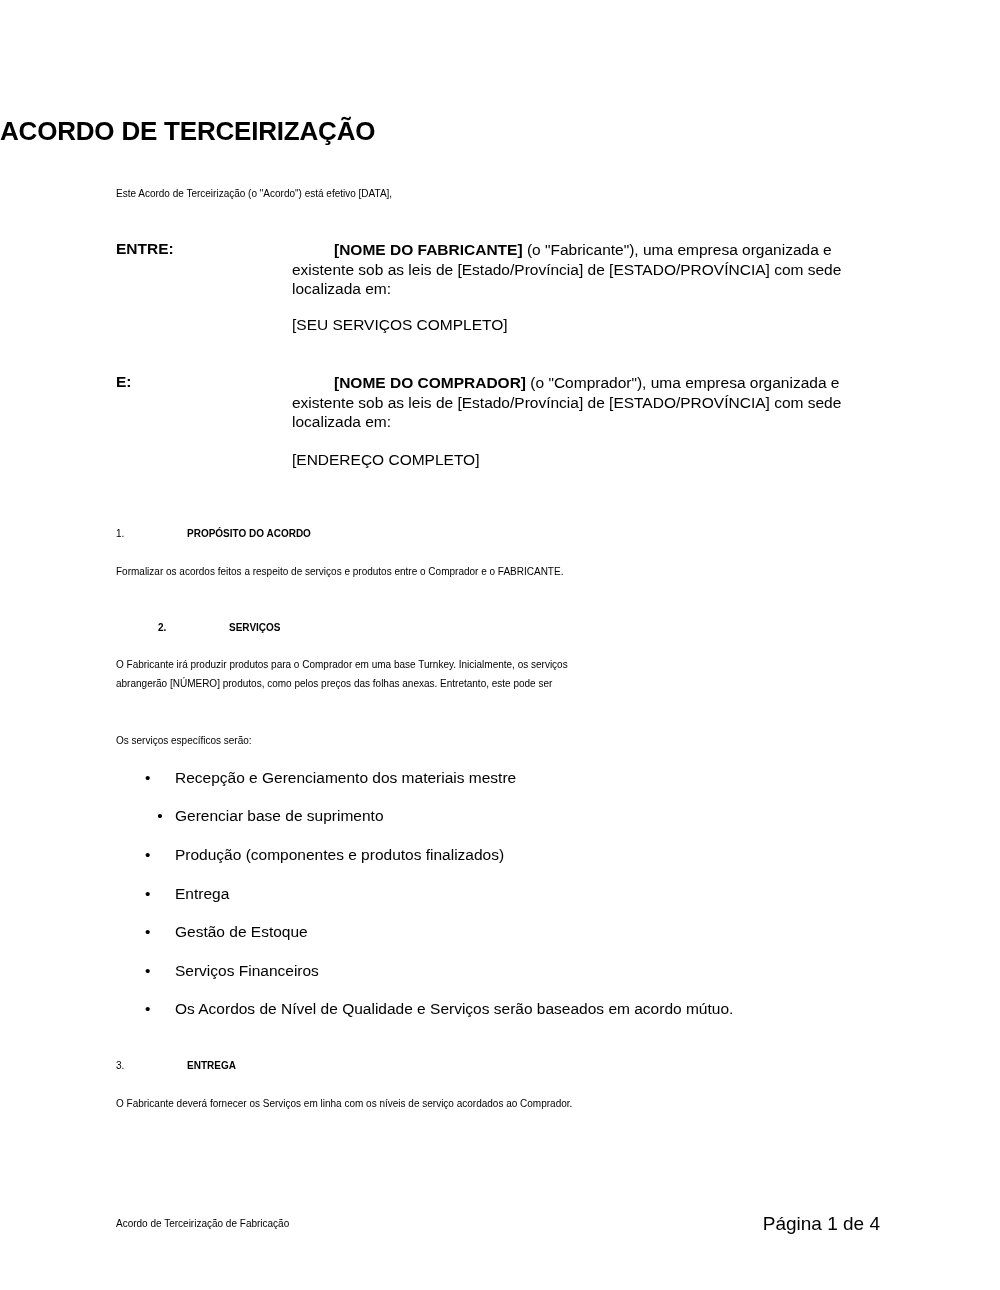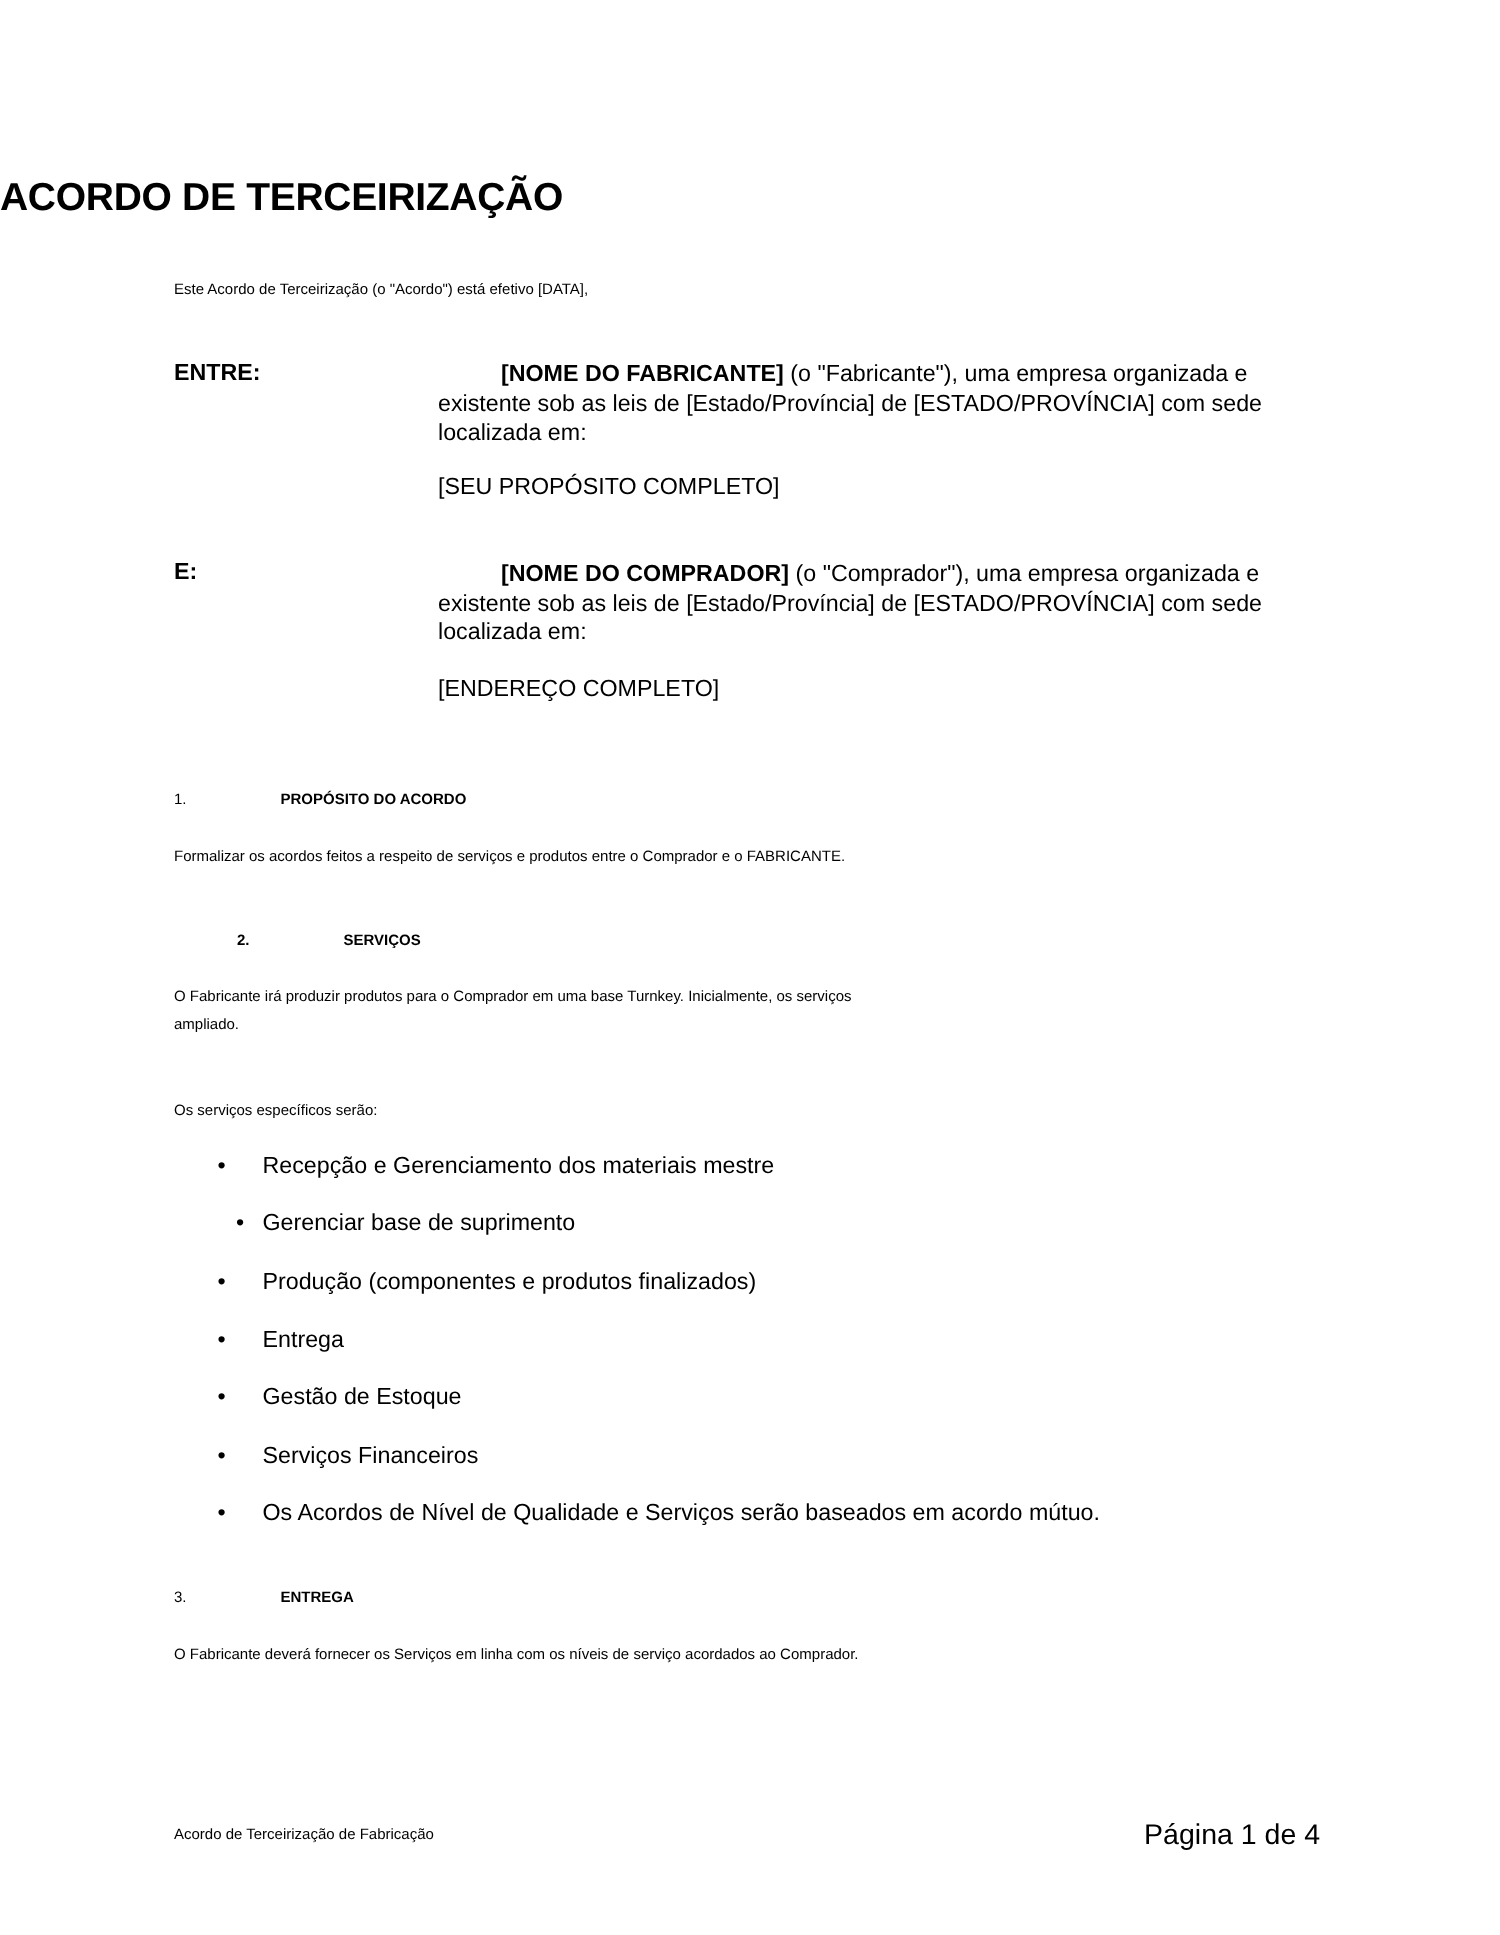--- a/index.html
+++ b/index.html
@@ -25,41 +25,41 @@
   <div class="abs title">ACORDO DE TERCEIRIZAÇÃO</div>
 
   <div class="abs p" style="top:184px;">Este Acordo de Terceirização (o "Acordo") está efetivo [DATA],</div>
 
   <div class="abs lbl" style="top:240px;">ENTRE:</div>
   <div class="abs col2" style="top:240px;">
     <div><span class="b">[NOME DO FABRICANTE]</span><span> (o "Fabricante"), uma empresa organizada e</span></div>
     <div>existente sob as leis de [Estado/Província] de [ESTADO/PROVÍNCIA] com sede</div>
     <div>localizada em:</div>
   </div>
-  <div class="abs col2" style="top:315px;">[SEU PROPÓSITO COMPLETO]</div>
+  <div class="abs col2" style="top:315px;">[SEU SERVIÇOS COMPLETO]</div>
 
   <div class="abs lbl" style="top:373px;">E:</div>
   <div class="abs col2" style="top:373px;">
     <div><span class="b">[NOME DO COMPRADOR]</span><span> (o "Comprador"), uma empresa organizada e</span></div>
     <div>existente sob as leis de [Estado/Província] de [ESTADO/PROVÍNCIA] com sede</div>
     <div>localizada em:</div>
   </div>
   <div class="abs col2" style="top:450px;">[ENDEREÇO COMPLETO]</div>
 
   <div class="abs p" style="top:524px;">
     <span class="num">1.</span><span class="b">PROPÓSITO DO ACORDO</span>
   </div>
   <div class="abs p" style="top:562px;">Formalizar os acordos feitos a respeito de serviços e produtos entre o Comprador e o FABRICANTE.</div>
 
   <div class="abs p" style="top:618px;">
     <span class="num b">2.</span><span class="b">SERVIÇOS</span>
   </div>
   <div class="abs p" style="top:655px;">
     <div>O Fabricante irá produzir produtos para o Comprador em uma base Turnkey. Inicialmente, os serviços</div>
-    <div>ampliado.</div>
+    <div>abrangerão [NÚMERO] produtos, como pelos preços das folhas anexas. Entretanto, este pode ser</div>
   </div>
   <div class="abs p" style="top:731px;">Os serviços específicos serão:</div>
 
   <div class="abs bullet" style="top:769px;"><span class="dot">•</span><span>Recepção e Gerenciamento dos materiais mestre</span></div>
   <div class="abs bullet" style="top:807px;text-align:center;"><span class="dot">•</span><span>Gerenciar base de suprimento</span></div>
   <div class="abs bullet" style="top:846px;"><span class="dot">•</span><span>Produção (componentes e produtos finalizados)</span></div>
   <div class="abs bullet" style="top:885px;"><span class="dot">•</span><span>Entrega</span></div>
   <div class="abs bullet" style="top:923px;"><span class="dot">•</span><span>Gestão de Estoque</span></div>
   <div class="abs bullet" style="top:962px;"><span class="dot">•</span><span>Serviços Financeiros</span></div>
   <div class="abs bullet" style="top:1000px;"><span class="dot">•</span><span>Os Acordos de Nível de Qualidade e Serviços serão baseados em acordo mútuo.</span></div>

